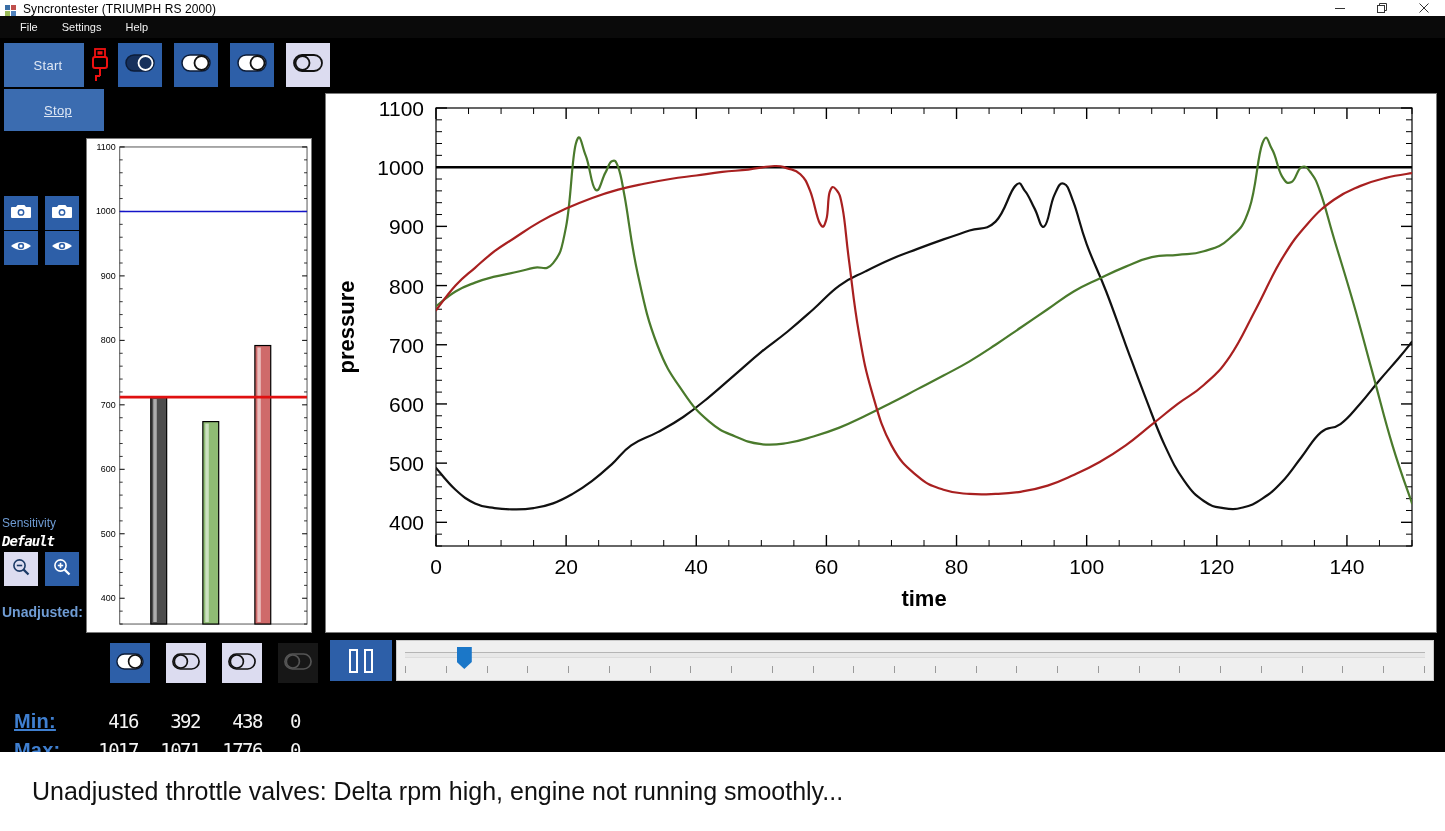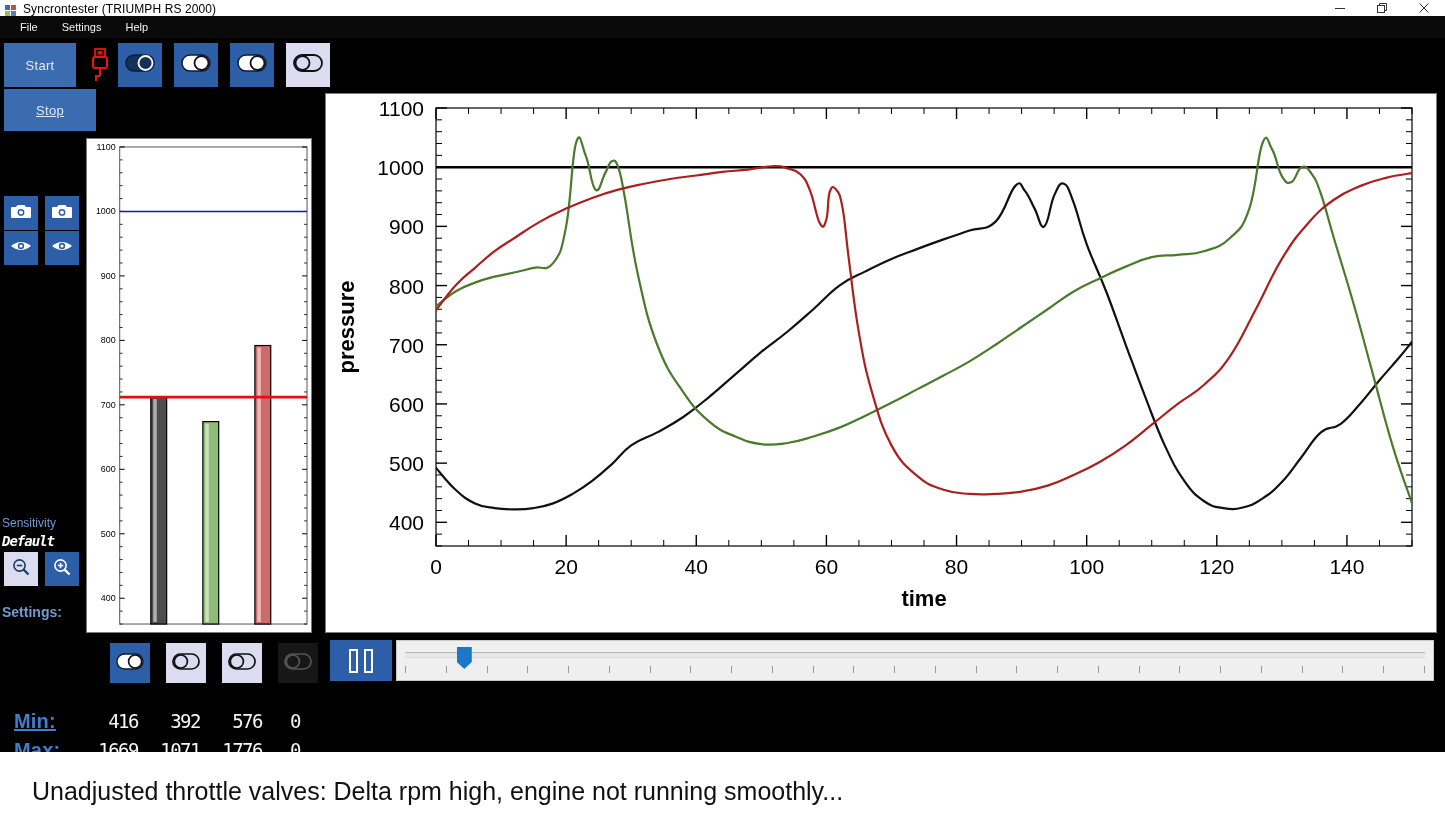--- a/index.html
+++ b/index.html
@@ -22,21 +22,21 @@
   
   .menubar{height:22px;background:#0a0a0a;display:flex;align-items:center;padding-left:8px;gap:0;}
   .menu-item{color:#f2f2f2;font-size:11px;padding:3px 12px;}
 
   
   .app{height:792px;background:#000;position:relative;}
 
   
   .leftcol{position:absolute;left:0;top:0;width:82px;height:600px;}
   .btn-blue{background:#3b6cb0;color:#dfe8f5;font-size:13px;display:flex;align-items:center;
-            justify-content:center;letter-spacing:.3px;}
+            justify-content:center;letter-spacing:.3px;padding-left:8px;}
   #start-button{position:absolute;left:4px;top:5px;width:72px;height:44px;}
   #stop-button{position:absolute;left:4px;top:51px;width:92px;height:42px;text-decoration:underline;}
 
   .sq{position:absolute;width:34px;height:34px;display:flex;align-items:center;justify-content:center;}
   .sq.blue{background:#2d5fa8;}
   .sq.lav{background:#dcdcf0;}
 
   #snapshot-a{left:4px;top:158px;}
   #snapshot-b{left:45px;top:158px;}
   #view-a{left:4px;top:193px;}
@@ -198,21 +198,21 @@
     <div class="sq blue" id="zoom-in-button">
       <span>
         <svg width="20" height="20" viewBox="0 0 20 20">
           <circle cx="8.5" cy="8.5" r="5.6" fill="none" stroke="#ffffff" stroke-width="1.6"></circle>
           <line x1="12.6" y1="12.6" x2="17.5" y2="17.5" stroke="#ffffff" stroke-width="2.2"></line>
           <line x1="5.8" y1="8.5" x2="11.2" y2="8.5" stroke="#ffffff" stroke-width="1.6"></line>
           <line x1="8.5" y1="5.8" x2="8.5" y2="11.2" stroke="#ffffff" stroke-width="1.6"></line>
         </svg>
       </span>
     </div>
-    <div class="ref-title">Settings:</div>
+    <div class="ref-title">Unadjusted:</div>
   </div>
 
   <div class="toptoggles">
     <div class="tt" id="tt0" style="left:0;width:32px;">
       <svg width="20" height="34" viewBox="0 0 20 34">
         <rect x="5" y="1" width="10" height="8" fill="none" stroke="#ee1111" stroke-width="1.8"></rect>
         <rect x="7.5" y="3.2" width="5" height="3.4" fill="#ee1111"></rect>
         <rect x="3" y="9" width="14" height="11" rx="2" fill="none" stroke="#ee1111" stroke-width="2"></rect>
         <line x1="10" y1="20" x2="10" y2="28" stroke="#ee1111" stroke-width="2"></line>
         <path d="M10 28 h-4 v5" fill="none" stroke="#ee1111" stroke-width="2"></path>
@@ -598,26 +598,26 @@
         <i></i>
       </div>
   </div>
 
   <div class="readouts">
 
     <div class="statrow" style="left:14px;top:12px;">
       <div class="lbl">Min:</div>
       <div class="lcd">416</div>
       <div class="lcd">392</div>
-      <div class="lcd">576</div>
+      <div class="lcd">438</div>
       <div class="lcd narrow">0</div>
     </div>
     <div class="statrow" style="left:14px;top:41px;">
       <div class="lbl">Max:</div>
-      <div class="lcd">1669</div>
+      <div class="lcd">1017</div>
       <div class="lcd">1071</div>
       <div class="lcd">1776</div>
       <div class="lcd narrow">0</div>
     </div>
     <div class="statrow" style="left:14px;top:70px;">
       <div class="lbl">Avg:</div>
       <div class="lcd">712</div>
       <div class="lcd">674</div>
       <div class="lcd">792</div>
       <div class="lcd narrow">0</div>

